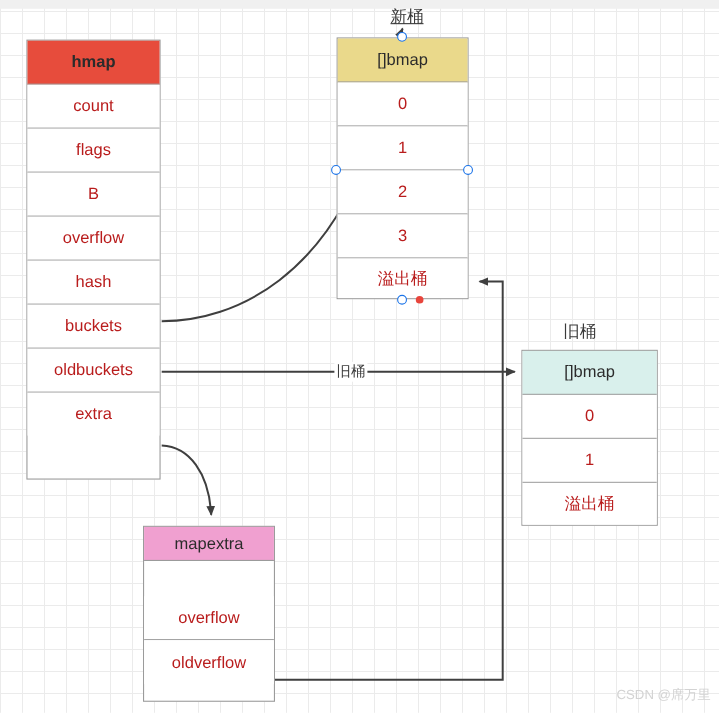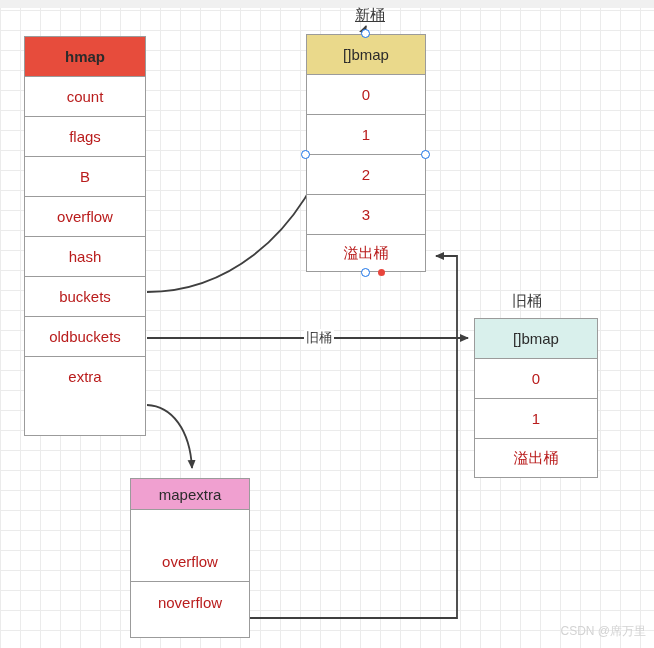--- a/index.html
+++ b/index.html
@@ -162,20 +162,20 @@
   <div class="table-box" style="left:474px; top:318px; width:124px; height:160px;">
     <div class="trow thead-plain" style="height:40px; background:#d9f0ec;">[]bmap</div>
     <div class="trow" style="height:40px;">0</div>
     <div class="trow" style="height:40px;">1</div>
     <div class="trow" style="height:38px;">溢出桶</div>
   </div>
 
   <div class="table-box" style="left:130px; top:478px; width:120px; height:160px;">
     <div class="trow thead-plain" style="height:31px; background:#f0a0d0;">mapextra</div>
     <div class="trow" style="height:40px;margin-top:32px;">overflow</div>
-    <div class="trow" style="height:40px;">noverflow</div>
+    <div class="trow" style="height:40px;">oldverflow</div>
   </div>
 
   <div class="edge-label" style="left:304px; top:329px;">旧桶</div>
 
   <div class="watermark">CSDN @席万里</div>
 
 </div>
 
 </body></html>

